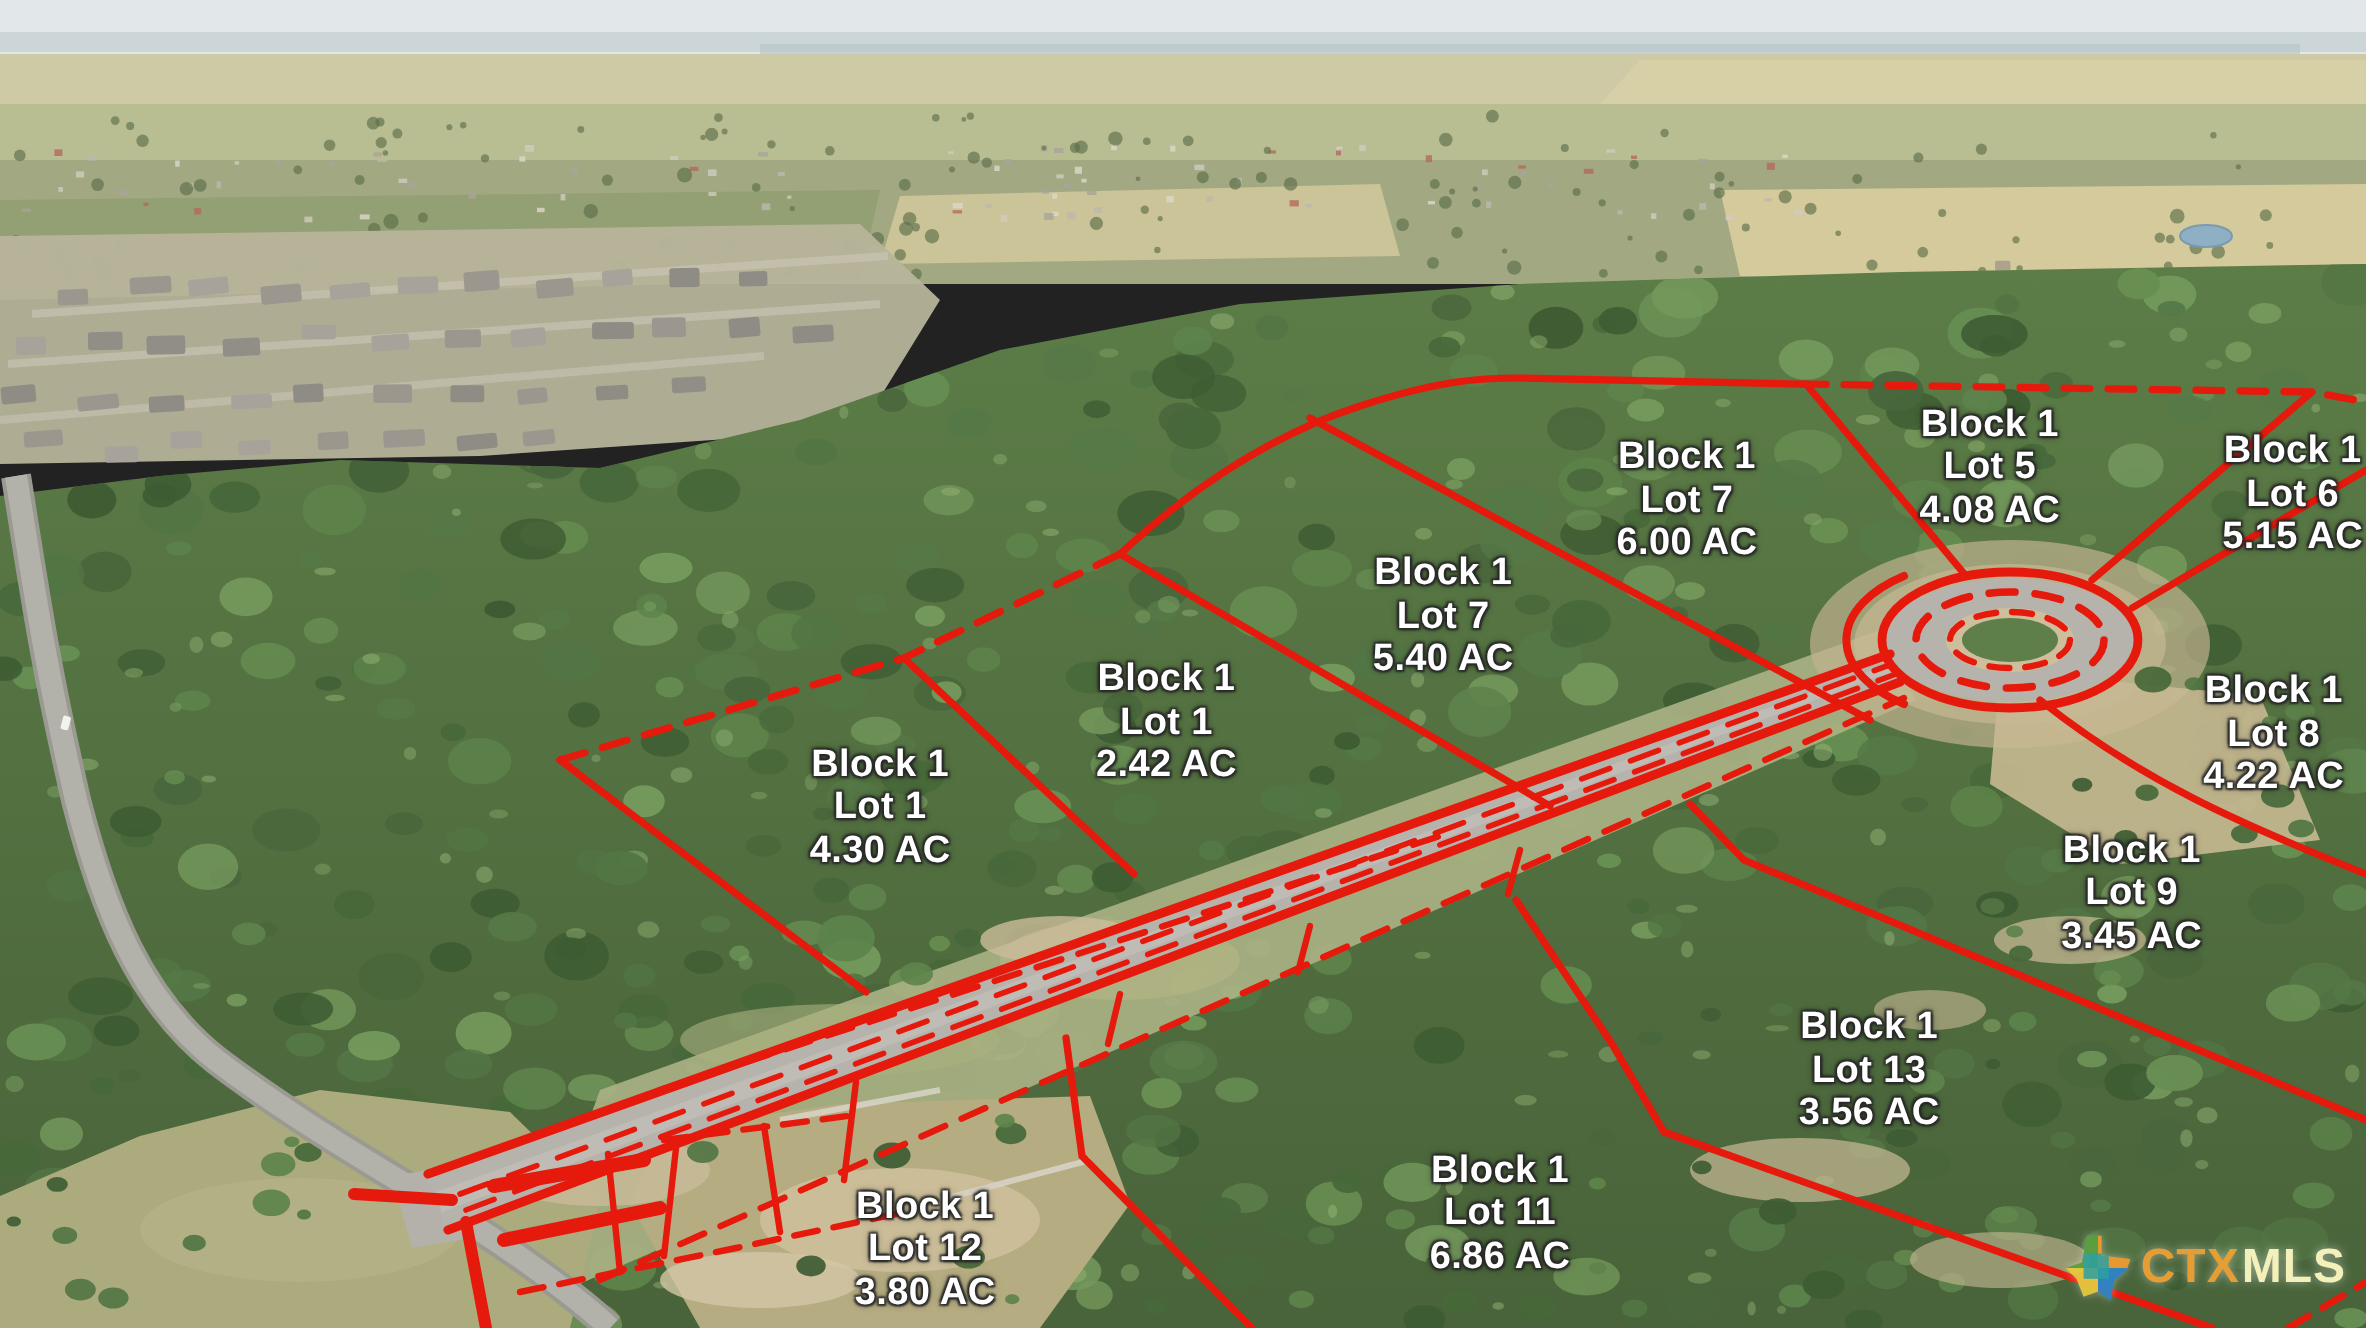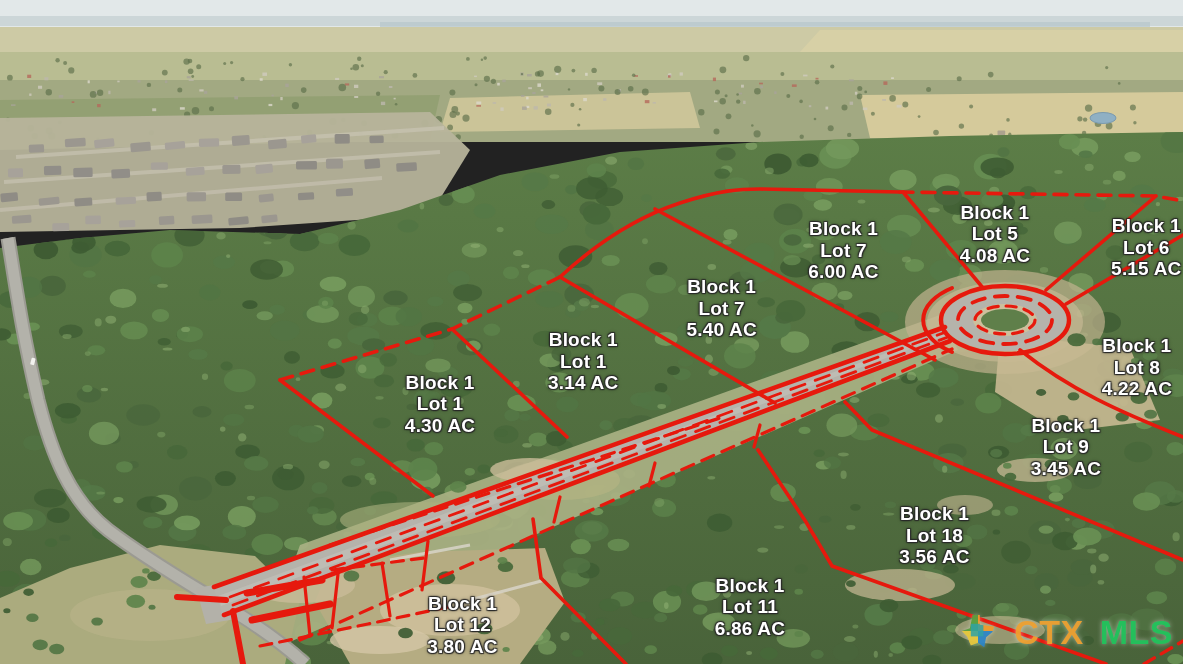--- a/index.html
+++ b/index.html
@@ -7,25 +7,25 @@
          font-family:"Liberation Sans",sans-serif;}
   .stage svg.scene{position:absolute;inset:0;display:block;}
   #labels{position:absolute;inset:0;pointer-events:none;}
   .lot-label{position:absolute;transform:translate(-50%,-50%);
     text-align:center;color:#fff;font-weight:700;font-size:19px;line-height:21.5px;
     letter-spacing:.2px;white-space:nowrap;
     text-shadow:1px 1px 1px rgba(40,40,40,.95),-1px -1px 1px rgba(40,40,40,.85),
                 1px -1px 1px rgba(40,40,40,.85),-1px 1px 1px rgba(40,40,40,.85),
                 0 0 4px rgba(0,0,0,.45);}
   .lot-label span{display:block;}
-  .watermark{position:absolute;right:10px;bottom:12px;display:flex;align-items:flex-start;
-    gap:16px;opacity:.94;font-weight:700;font-size:34px;letter-spacing:.5px;
+  .watermark{position:absolute;right:10px;bottom:12px;display:flex;align-items:center;
+    gap:1px;opacity:.94;font-weight:700;font-size:24px;letter-spacing:.5px;
     text-shadow:0 0 5px rgba(255,255,255,.5);}
   .watermark .ctx{color:#f0a233;}
-  .watermark .mls{color:#22c55e;}
+  .watermark .mls{color:#fef9c3;}
   .watermark svg{display:block;margin-right:2px;filter:drop-shadow(0 0 2px rgba(255,255,255,.4));}
 </style>
 </head>
 <body>
 
 <div class="stage">
 
 <svg class="scene" viewBox="0 0 1183 664" preserveAspectRatio="none">
   <defs>
     <linearGradient id="forestGrad" x1="0" y1="0" x2="0" y2="1">
@@ -1148,21 +1148,21 @@
 
 <div id="labels">
       <div class="lot-label" style="left: 37.2%; top: 60.8%;">
         <span>Block 1</span>
         <span>Lot 1</span>
         <span>4.30 AC</span>
       </div>
       <div class="lot-label" style="left: 49.3%; top: 54.4%;">
         <span>Block 1</span>
         <span>Lot 1</span>
-        <span>3.14 AC</span>
+        <span>2.42 AC</span>
       </div>
       <div class="lot-label" style="left: 61%; top: 46.4%;">
         <span>Block 1</span>
         <span>Lot 7</span>
         <span>5.40 AC</span>
       </div>
       <div class="lot-label" style="left: 71.3%; top: 37.7%;">
         <span>Block 1</span>
         <span>Lot 7</span>
         <span>6.00 AC</span>
@@ -1182,21 +1182,21 @@
         <span>Lot 8</span>
         <span>4.22 AC</span>
       </div>
       <div class="lot-label" style="left: 90.1%; top: 67.3%;">
         <span>Block 1</span>
         <span>Lot 9</span>
         <span>3.45 AC</span>
       </div>
       <div class="lot-label" style="left: 79%; top: 80.6%;">
         <span>Block 1</span>
-        <span>Lot 18</span>
+        <span>Lot 13</span>
         <span>3.56 AC</span>
       </div>
       <div class="lot-label" style="left: 63.4%; top: 91.4%;">
         <span>Block 1</span>
         <span>Lot 11</span>
         <span>6.86 AC</span>
       </div>
       <div class="lot-label" style="left: 39.1%; top: 94.1%;">
         <span>Block 1</span>
         <span>Lot 12</span>

